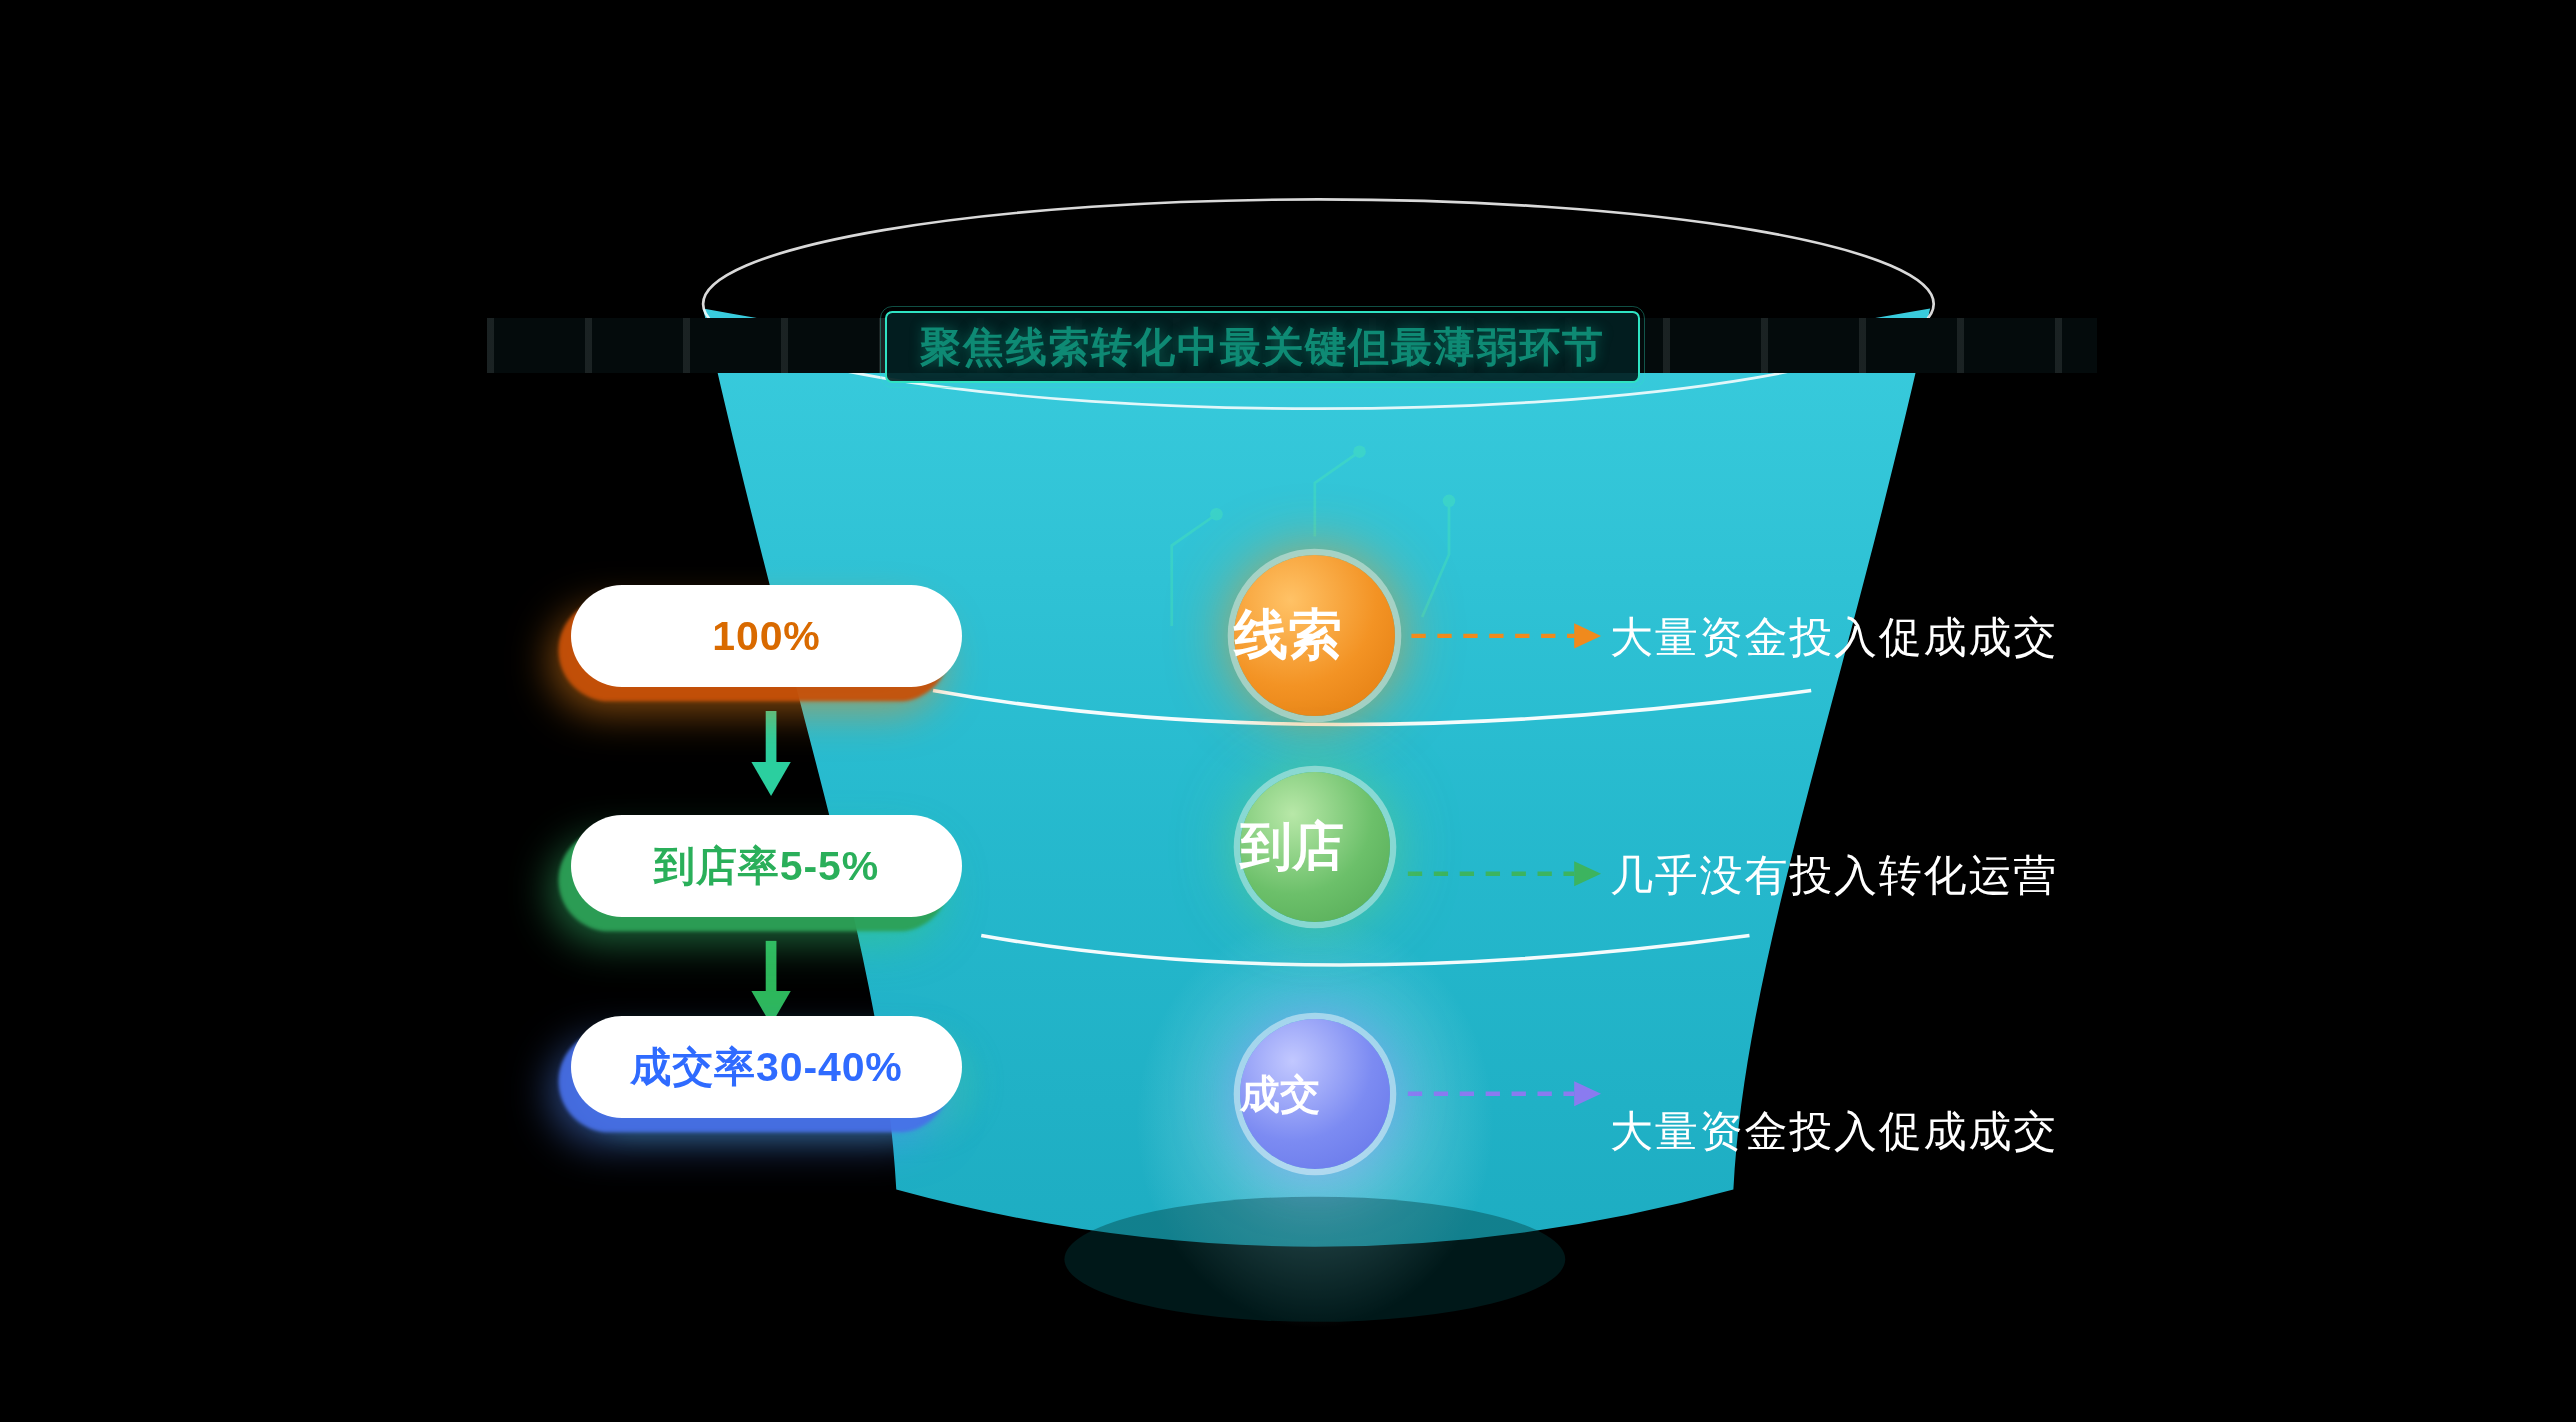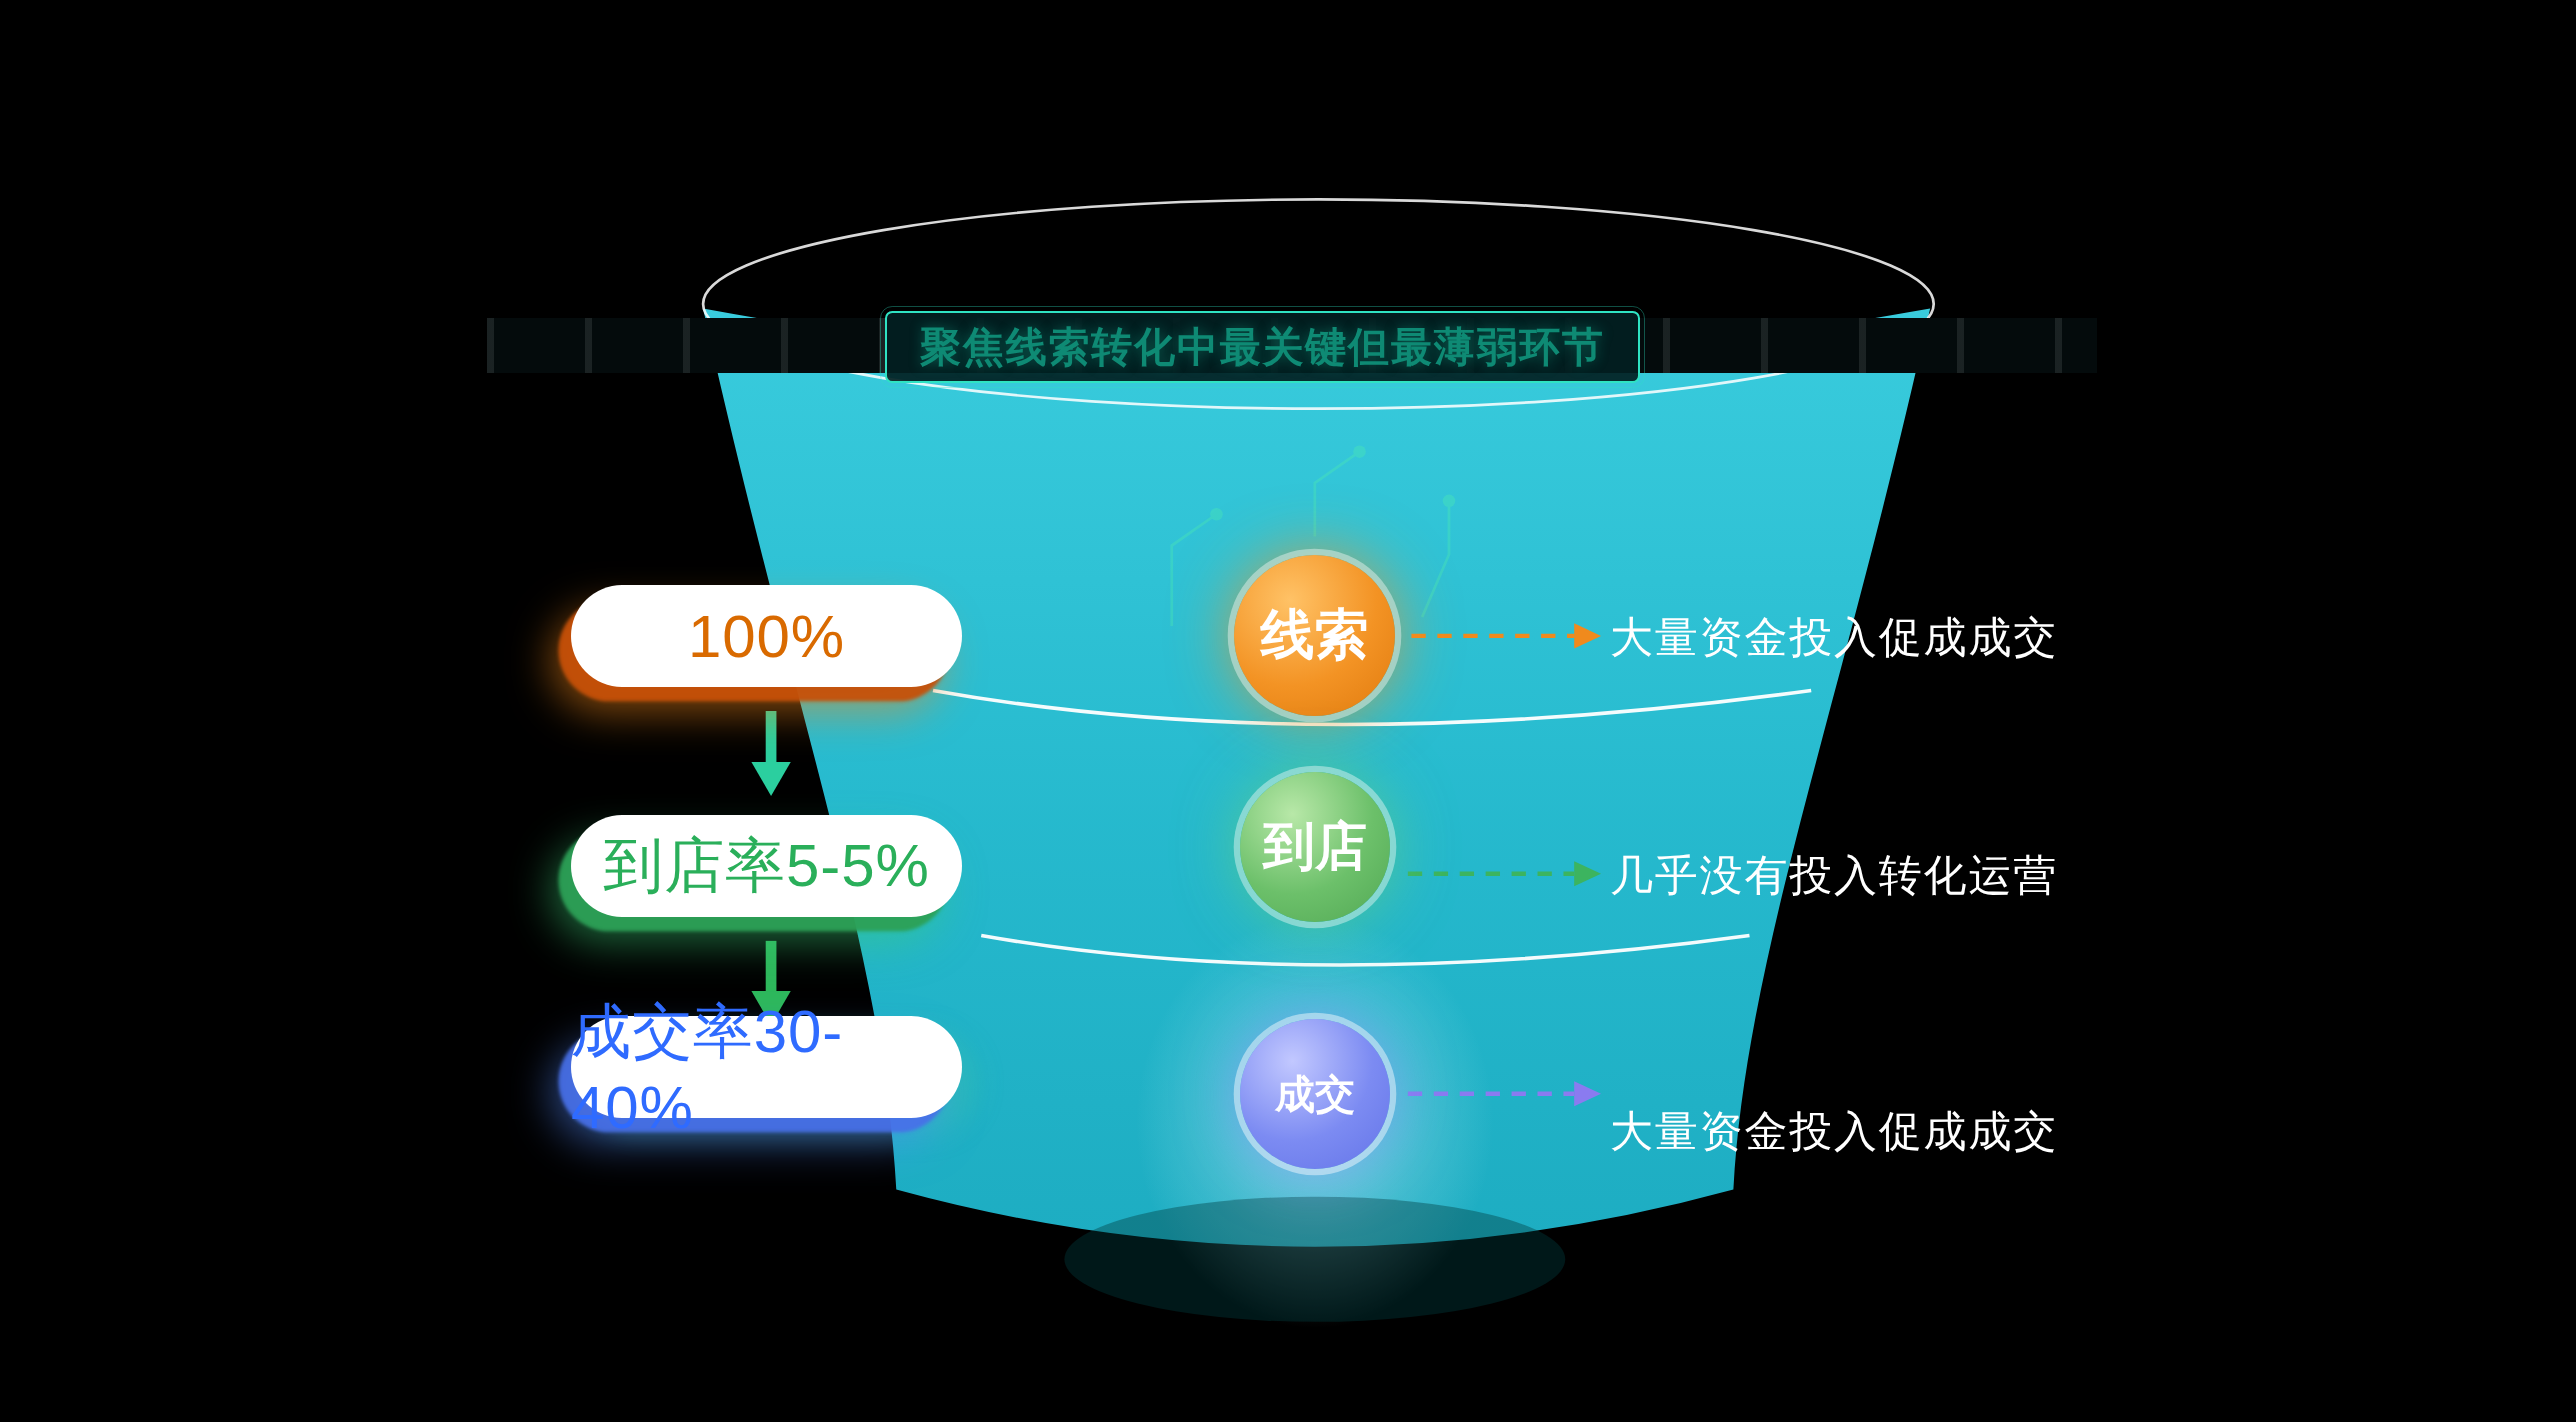--- a/index.html
+++ b/index.html
@@ -24,32 +24,32 @@
     background:rgba(2,32,34,0.92);
     display:flex;align-items:center;justify-content:center;
     font-size:41px;font-weight:700;color:#0e8a74;letter-spacing:1.8px;
     text-shadow:0 0 12.5px rgba(25,220,180,0.35);
   }
 
   
   .pill{
     position:absolute;left:571px;width:391px;height:102px;background:#ffffff;
     border-radius:55px;display:flex;align-items:center;justify-content:center;
-    font-size:60px;font-weight:400;letter-spacing:0.9px;
+    font-size:41px;font-weight:700;letter-spacing:0.9px;
   }
   .pill-leads{top:585px;color:#d96a00;
     box-shadow:-12.5px 14.3px 3.6px rgba(198,80,8,0.95),-19.7px 25px 41px rgba(240,135,25,0.55);}
   .pill-visit{top:815px;color:#2aaf5a;
     box-shadow:-12.5px 14.3px 3.6px rgba(44,160,86,0.95),-19.7px 25px 41px rgba(60,205,120,0.5);}
   .pill-deal{top:1016px;color:#2f6bff;
     box-shadow:-12.5px 14.3px 3.6px rgba(72,112,232,0.92),-19.7px 25px 41px rgba(85,140,255,0.5),14.3px 16px 27px rgba(60,200,160,0.35);}
 
   
   .sphere{
-    position:absolute;border-radius:50%;display:flex;align-items:center;justify-content:center;
+    position:absolute;border-radius:50%;display:flex;align-items:center;
     color:#fff;font-weight:700;
   }
   .sphere-leads{
     left:1234px;top:555px;width:161px;height:161px;font-size:54px;
     background:radial-gradient(circle at 35% 28%,#ffc266 0%,#f39324 55%,#e07a0e 100%);
     box-shadow:0 0 0 6.3px rgba(255,255,255,0.4),0 0 63px rgba(245,150,35,0.8);
   }
   .sphere-visit{
     left:1240px;top:772px;width:150px;height:150px;font-size:52px;
     background:radial-gradient(circle at 35% 28%,#b8e8a8 0%,#6cc06a 55%,#51a854 100%);

